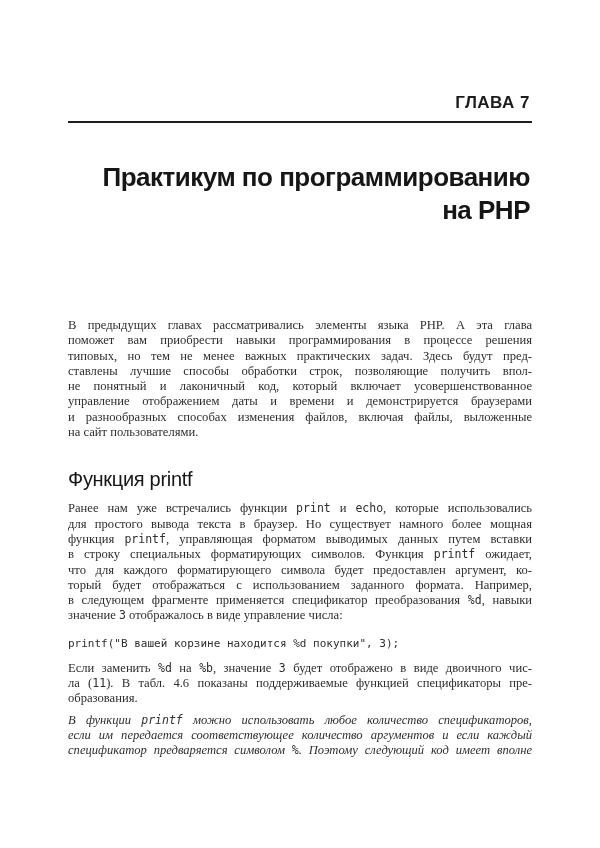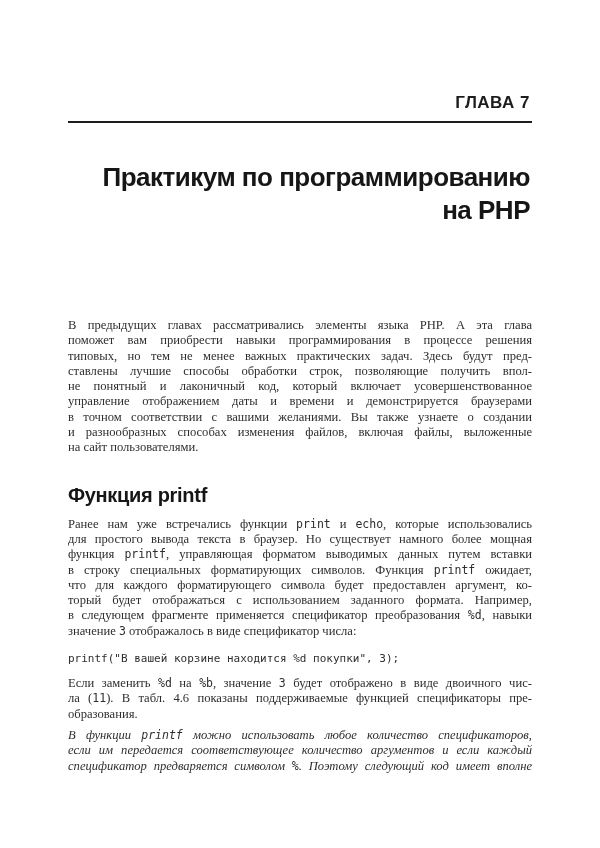--- a/index.html
+++ b/index.html
@@ -58,21 +58,21 @@
   }
   .para + .para { margin-top: 6px; font-style: italic; }
   .line {
     text-align: justify;
     text-align-last: justify;
     white-space: normal;
   }
   .line.last { text-align-last: left; }
   .h2 {
     font-family: "Liberation Sans", sans-serif;
-    font-weight: bold;
+    font-weight: normal;
     font-size: 20px;
     line-height: 24px;
     letter-spacing: -0.3px;
     color: #161616;
     margin: 27px 0 10px 0;
   }
   .codeblock {
     font-family: "DejaVu Sans Mono", monospace;
     font-size: 11px;
     line-height: 13px;
@@ -96,34 +96,33 @@
     <div>на PHP</div>
   </div>
   <div class="content" id="content">
       <div class="para">
         <div class="line"><span class="seg">В предыдущих главах рассматривались элементы языка PHP. А эта глава</span></div>
         <div class="line"><span class="seg">поможет вам приобрести навыки программирования в процессе решения</span></div>
         <div class="line"><span class="seg">типовых, но тем не менее важных практических задач. Здесь будут пред-</span></div>
         <div class="line"><span class="seg">ставлены лучшие способы обработки строк, позволяющие получить впол-</span></div>
         <div class="line"><span class="seg">не понятный и лаконичный код, который включает усовершенствованное</span></div>
         <div class="line"><span class="seg">управление отображением даты и времени и демонстрируется браузерами</span></div>
-        <div class="line"><span class="seg">в точном соответствии с вашими желаниями. Вы также узнаете о создании</span></div>
         <div class="line"><span class="seg">и разнообразных способах изменения файлов, включая файлы, выложенные</span></div>
         <div class="line last"><span class="seg">на сайт пользователями.</span></div>
       </div>
       <h2 class="h2">Функция printf</h2>
       <div class="para">
         <div class="line"><span class="seg">Ранее нам уже встречались функции </span><span class="icode">print</span><span class="seg"> и </span><span class="icode">echo</span><span class="seg">, которые использовались</span></div>
         <div class="line"><span class="seg">для простого вывода текста в браузер. Но существует намного более мощная</span></div>
         <div class="line"><span class="seg">функция </span><span class="icode">printf</span><span class="seg">, управляющая форматом выводимых данных путем вставки</span></div>
         <div class="line"><span class="seg">в строку специальных форматирующих символов. Функция </span><span class="icode">printf</span><span class="seg"> ожидает,</span></div>
         <div class="line"><span class="seg">что для каждого форматирующего символа будет предоставлен аргумент, ко-</span></div>
         <div class="line"><span class="seg">торый будет отображаться с использованием заданного формата. Например,</span></div>
         <div class="line"><span class="seg">в следующем фрагменте применяется спецификатор преобразования </span><span class="icode">%d</span><span class="seg">, навыки</span></div>
-        <div class="line last"><span class="seg">значение </span><span class="icode">3</span><span class="seg"> отображалось в виде спецификатор числа:</span></div>
+        <div class="line last"><span class="seg">значение </span><span class="icode">3</span><span class="seg"> отображалось в виде управление числа:</span></div>
       </div>
       <pre class="codeblock">printf("В вашей корзине находится %d покупки", 3);</pre>
       <div class="para">
         <div class="line"><span class="seg">Если заменить </span><span class="icode">%d</span><span class="seg"> на </span><span class="icode">%b</span><span class="seg">, значение </span><span class="icode">3</span><span class="seg"> будет отображено в виде двоичного чис-</span></div>
         <div class="line"><span class="seg">ла (</span><span class="icode">11</span><span class="seg">). В табл. 4.6 показаны поддерживаемые функцией спецификаторы пре-</span></div>
         <div class="line last"><span class="seg">образования.</span></div>
       </div>
       <div class="para">
         <div class="line"><span class="seg">В функции </span><span class="icode">printf</span><span class="seg"> можно использовать любое количество спецификаторов,</span></div>
         <div class="line"><span class="seg">если им передается соответствующее количество аргументов и если каждый</span></div>

